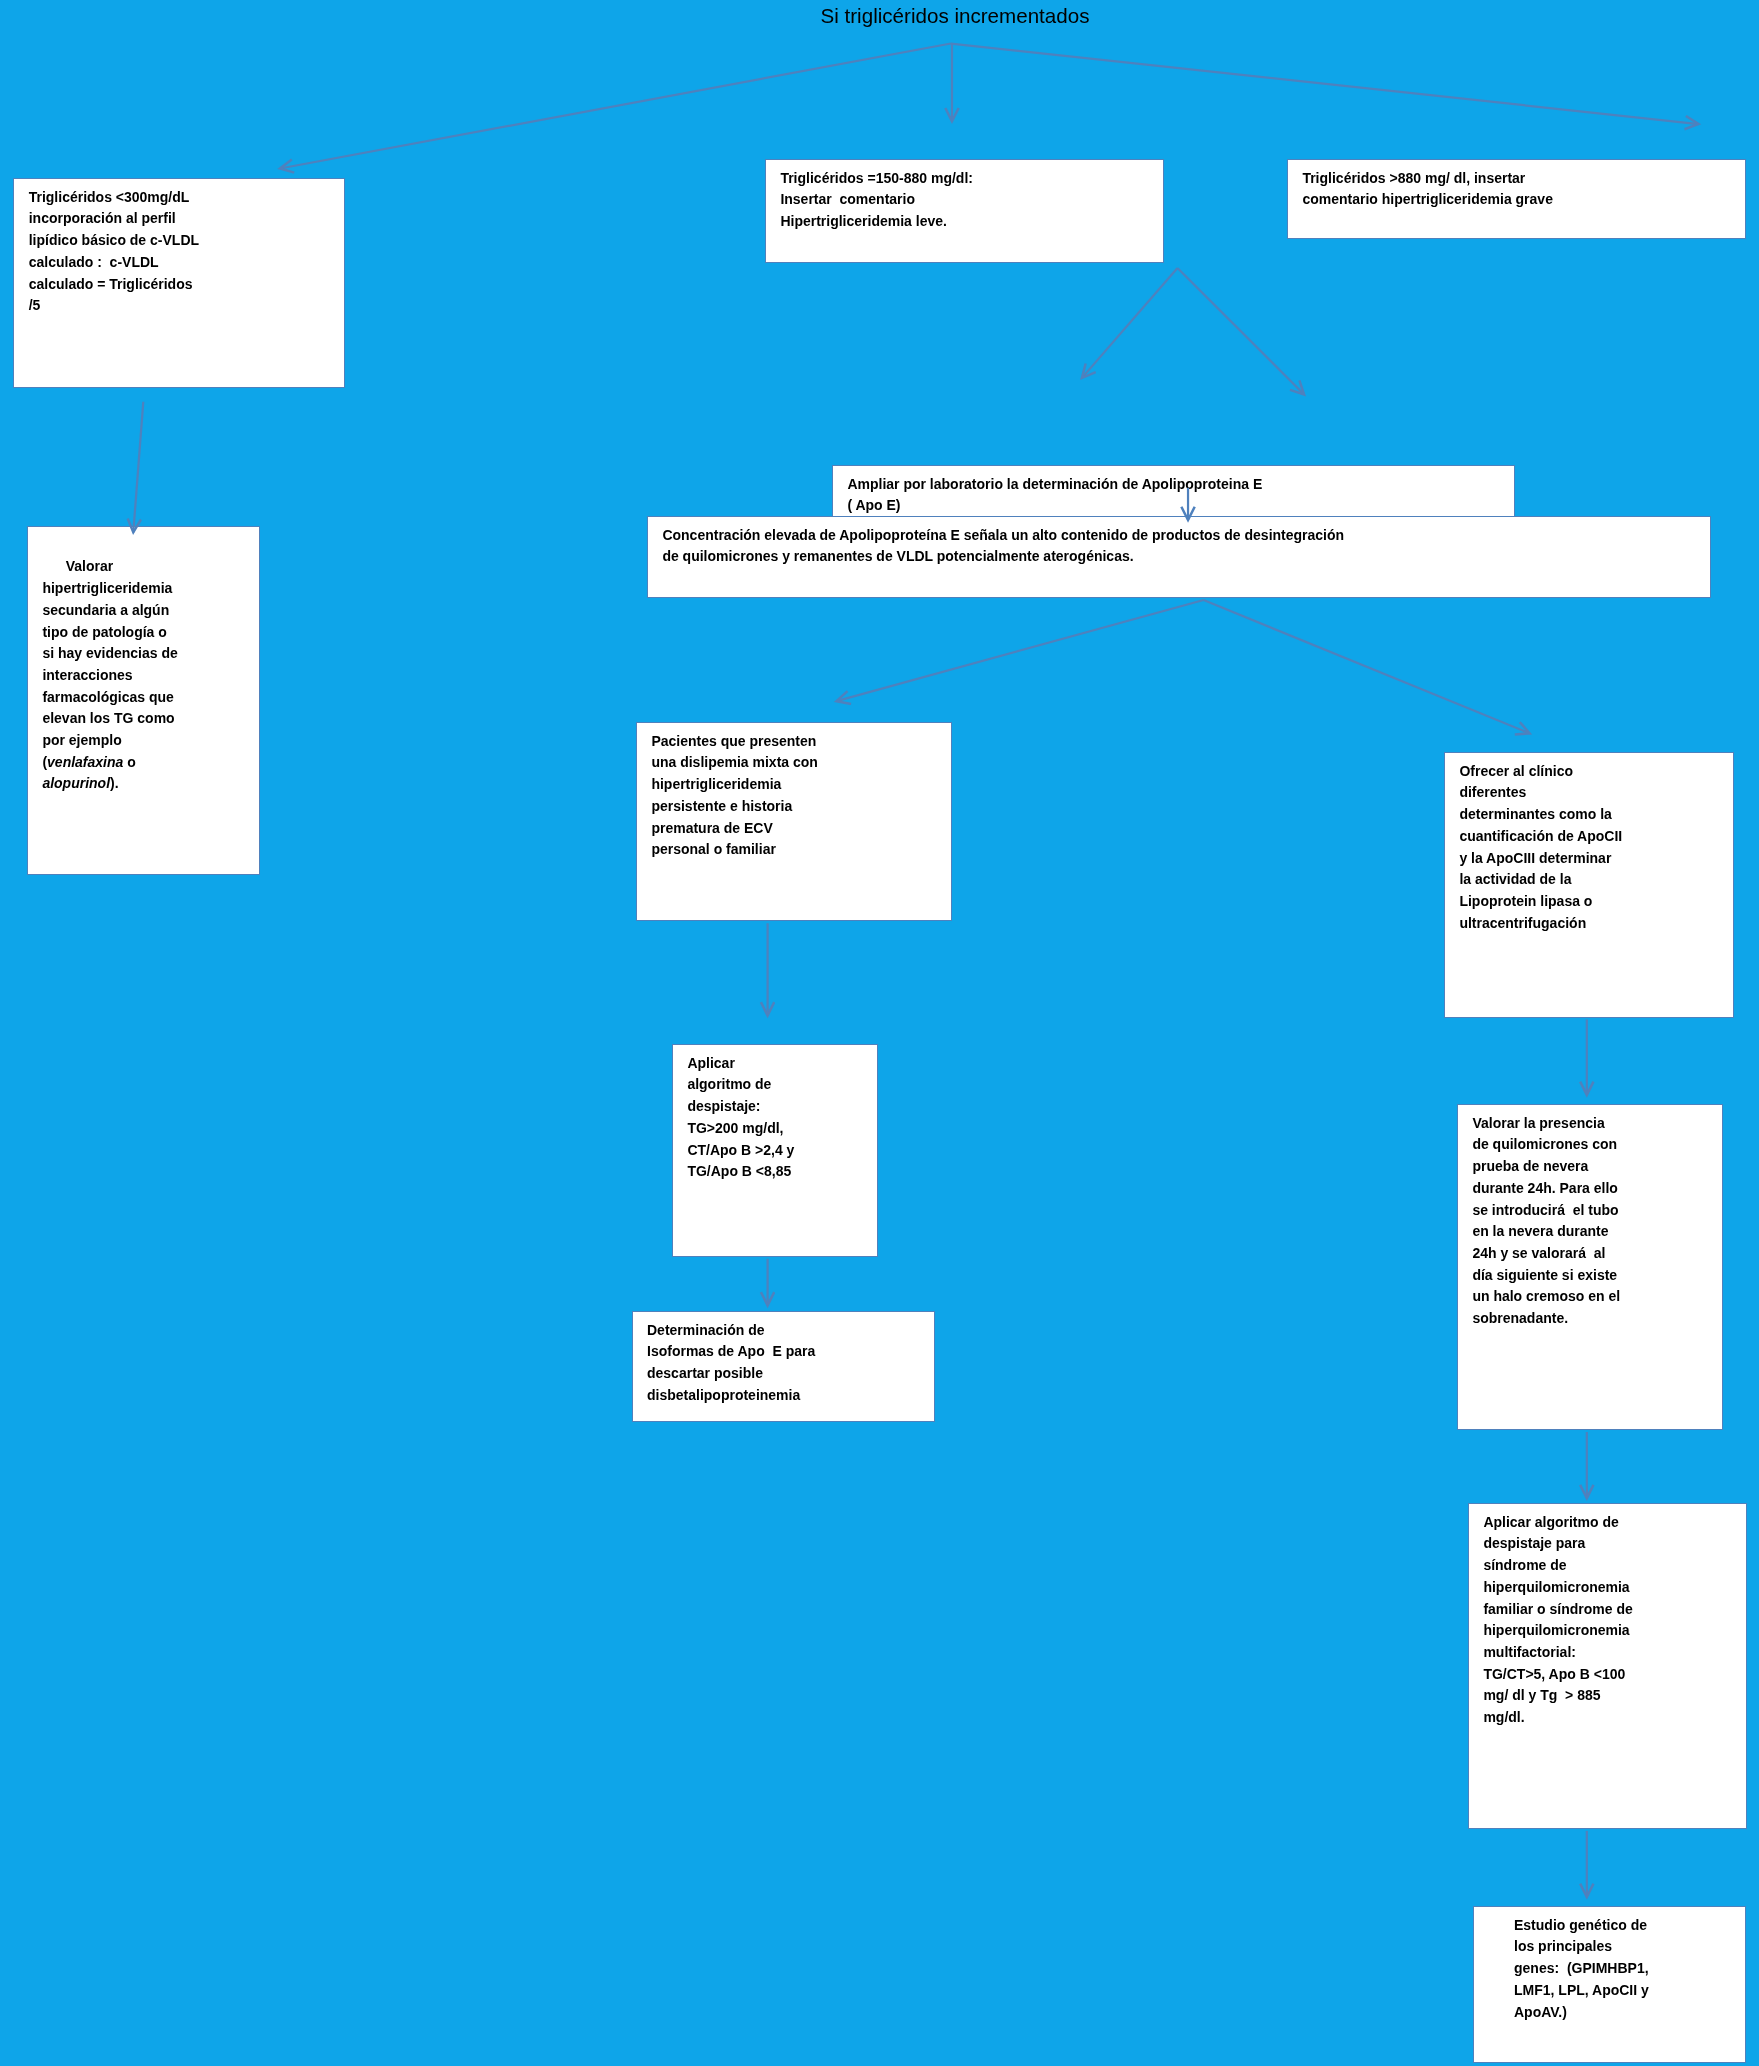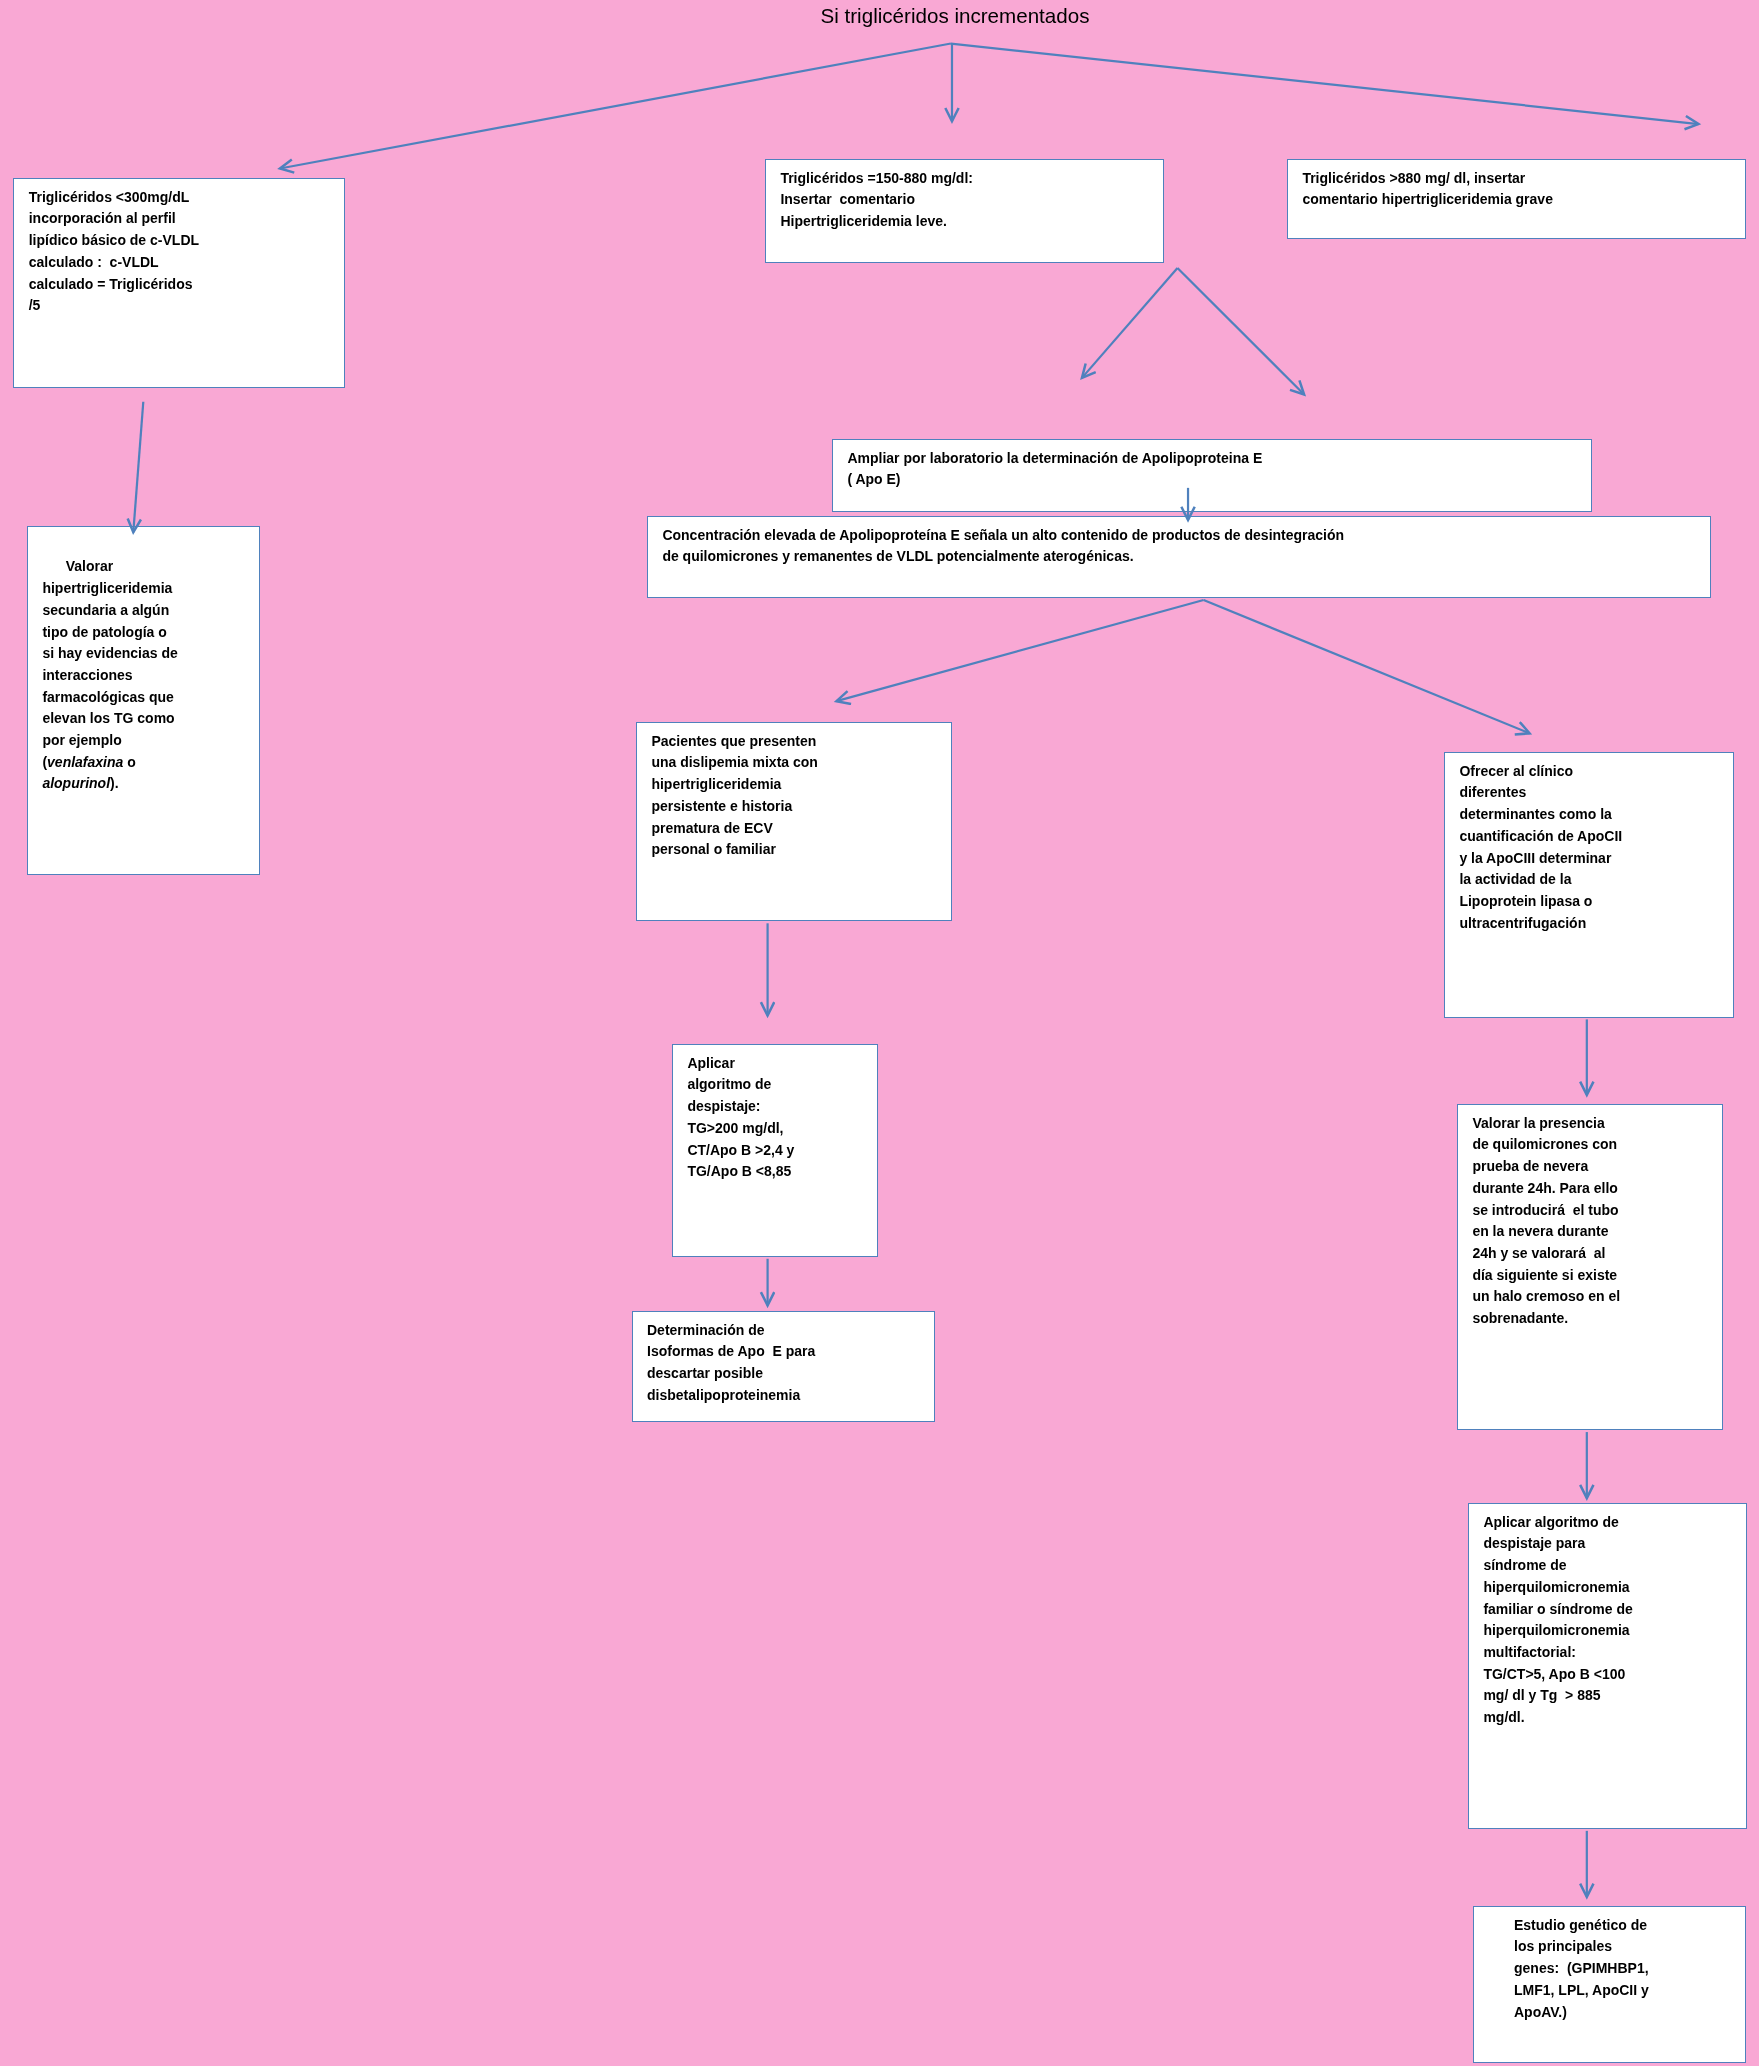--- a/index.html
+++ b/index.html
@@ -2,21 +2,21 @@
 <html style="font-size:9px"><head>
 <meta charset="utf-8">
 <style>
   * { box-sizing: border-box; }
   html, body { margin: 0; padding: 0; background: #ffffff; }
   body { font-family: "Liberation Sans", sans-serif; color: #000000; }
   .canvas {
     position: relative;
     width: 1759px;
     height: 2066px;
-    background: #f9a8d4;
+    background: #0ea5e9;
     overflow: hidden;
   }
   .chart-title {
     position: absolute;
     left: 783px;
     top: 3.3px;
     width: 344px;
     text-align: center;
     font-size: 20.6px;
     line-height: 1.3;
@@ -80,21 +80,21 @@
 si hay evidencias de
 interacciones
 farmacológicas que
 elevan los TG como
 por ejemplo
 (</span><span class="italic">venlafaxina</span><span> o
 </span><span class="italic">alopurinol</span><span>).</span>
     </div>
   </div>
 
-  <div class="node" style="left:832px; top:439px; width:760px; height:73px;">
+  <div class="node" style="left:832px; top:465px; width:683px; height:73px;">
     <div class="node-text">Ampliar por laboratorio la determinación de Apolipoproteina E
 ( Apo E)</div>
   </div>
 
   <div class="node" style="left:619px; top:516px; width:1064px; height:82px;margin-left:28px;">
     <div class="node-text">Concentración elevada de Apolipoproteína E señala un alto contenido de productos de desintegración
 de quilomicrones y remanentes de VLDL potencialmente aterogénicas.</div>
   </div>
 
   <div class="node" style="left:636px; top:722px; width:316px; height:199px;">

